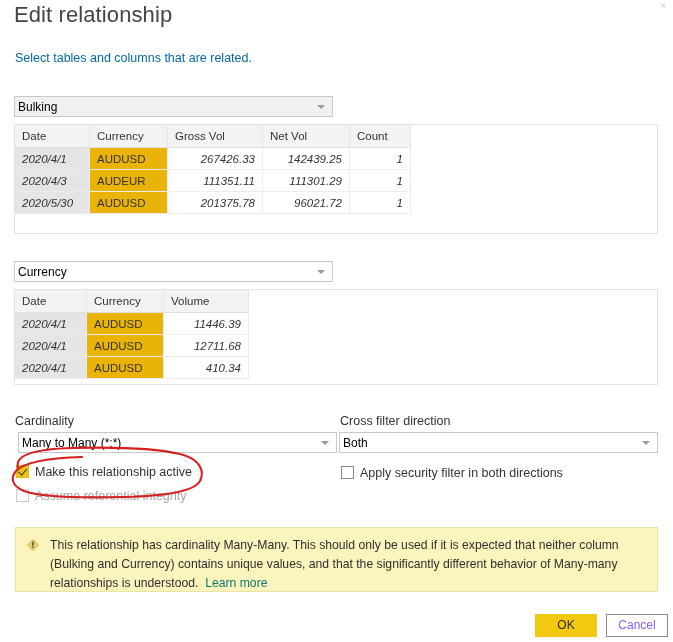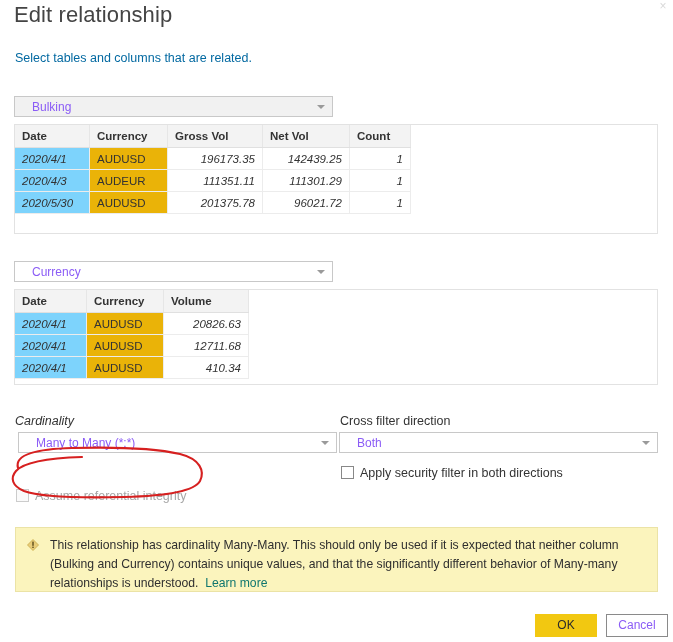--- a/index.html
+++ b/index.html
@@ -58,22 +58,22 @@
   }
 
   
   .combo {
     position: absolute;
     box-sizing: border-box;
     height: 21px;
     border: 1px solid #c8c8c8;
     background: #f1f1f1;
     font-size: 12px;
-    color: #8b5cf6;
-    padding: 2px 22px 2px 17px;
+    color: #000000;
+    padding: 2px 22px 2px 3px;
     line-height: 17px;
     white-space: nowrap;
     overflow: hidden;
   }
   .combo.plain {
     background: #ffffff;
     border: 1px solid #c8c8c8;
   }
   .combo .caret {
     position: absolute;
@@ -104,55 +104,55 @@
 
   table.grid {
     border-collapse: collapse;
     font-size: 11.5px;
     table-layout: fixed;
   }
   table.grid th {
     background: #f3f3f3;
     border-right: 1px solid #e6e6e6;
     border-bottom: 1px solid #e0e0e0;
-    font-weight: bold;
+    font-weight: normal;
     font-size: 11.5px;
     color: #333333;
     text-align: left;
     padding: 4px 7px 4px 7px;
     height: 14px;
     white-space: nowrap;
   }
   table.grid td {
     border-right: 1px solid #ececec;
     border-bottom: 1px solid #ececec;
     padding: 3px 7px 3px 7px;
     font-style: italic;
     font-size: 11.5px;
     color: #333333;
     white-space: nowrap;
     height: 15px;
   }
   table.grid td.shade {
-    background: #7dd3fc;
+    background: #e5e5e5;
     font-style: italic;
   }
   table.grid td.shade-plain {
     background: #eab308;
     font-style: normal;
   }
   table.grid td.num { text-align: right; }
 
   
   .field-label {
     position: absolute;
     font-size: 12.5px;
     color: #333333;
   }
-  #label-cardinality { left: 15px; top: 414px; font-style: italic; }
+  #label-cardinality { left: 15px; top: 414px; }
   #label-crossfilter { left: 340px; top: 414px; }
 
   
   .chk-row {
     position: absolute;
     font-size: 12.5px;
     color: #333333;
     white-space: nowrap;
   }
   .chk-box {
@@ -282,21 +282,21 @@
             <th style="width: 63px;">Currency</th>
             <th style="width: 80px;">Gross Vol</th>
             <th style="width: 72px;">Net Vol</th>
             <th style="width: 46px;">Count</th>
           </tr>
         </thead>
         <tbody>
           <tr>
             <td class="shade">2020/4/1</td>
             <td class="shade-plain">AUDUSD</td>
-            <td class="num">196173.35</td>
+            <td class="num">267426.33</td>
             <td class="num">142439.25</td>
             <td class="num">1</td>
           </tr>
           <tr>
             <td class="shade">2020/4/3</td>
             <td class="shade-plain">AUDEUR</td>
             <td class="num">111351.11</td>
             <td class="num">111301.29</td>
             <td class="num">1</td>
           </tr>
@@ -322,21 +322,21 @@
           <tr>
             <th style="width: 57px;">Date</th>
             <th style="width: 62px;">Currency</th>
             <th style="width: 70px;">Volume</th>
           </tr>
         </thead>
         <tbody>
           <tr>
             <td class="shade">2020/4/1</td>
             <td class="shade-plain">AUDUSD</td>
-            <td class="num">20826.63</td>
+            <td class="num">11446.39</td>
           </tr>
           <tr>
             <td class="shade">2020/4/1</td>
             <td class="shade-plain">AUDUSD</td>
             <td class="num">12711.68</td>
           </tr>
           <tr>
             <td class="shade">2020/4/1</td>
             <td class="shade-plain">AUDUSD</td>
             <td class="num">410.34</td>
@@ -350,20 +350,23 @@
     <span>Many to Many (*:*)</span>
     <span class="caret"></span>
   </div>
 
   <div class="field-label" id="label-crossfilter">Cross filter direction</div>
   <div class="combo plain" id="combo-crossfilter">
     <span>Both</span>
     <span class="caret"></span>
   </div>
 
+  <div class="chk-row" id="chk-active">
+    <span class="chk-box checked"></span><span>Make this relationship active</span>
+  </div>
 
   <div class="chk-row disabled" id="chk-refint">
     <span class="chk-box disabled"></span><span>Assume referential integrity</span>
   </div>
 
   <div class="chk-row" id="chk-security">
     <span class="chk-box"></span><span>Apply security filter in both directions</span>
   </div>
 
   <svg id="annotation" viewBox="0 0 210 58">

